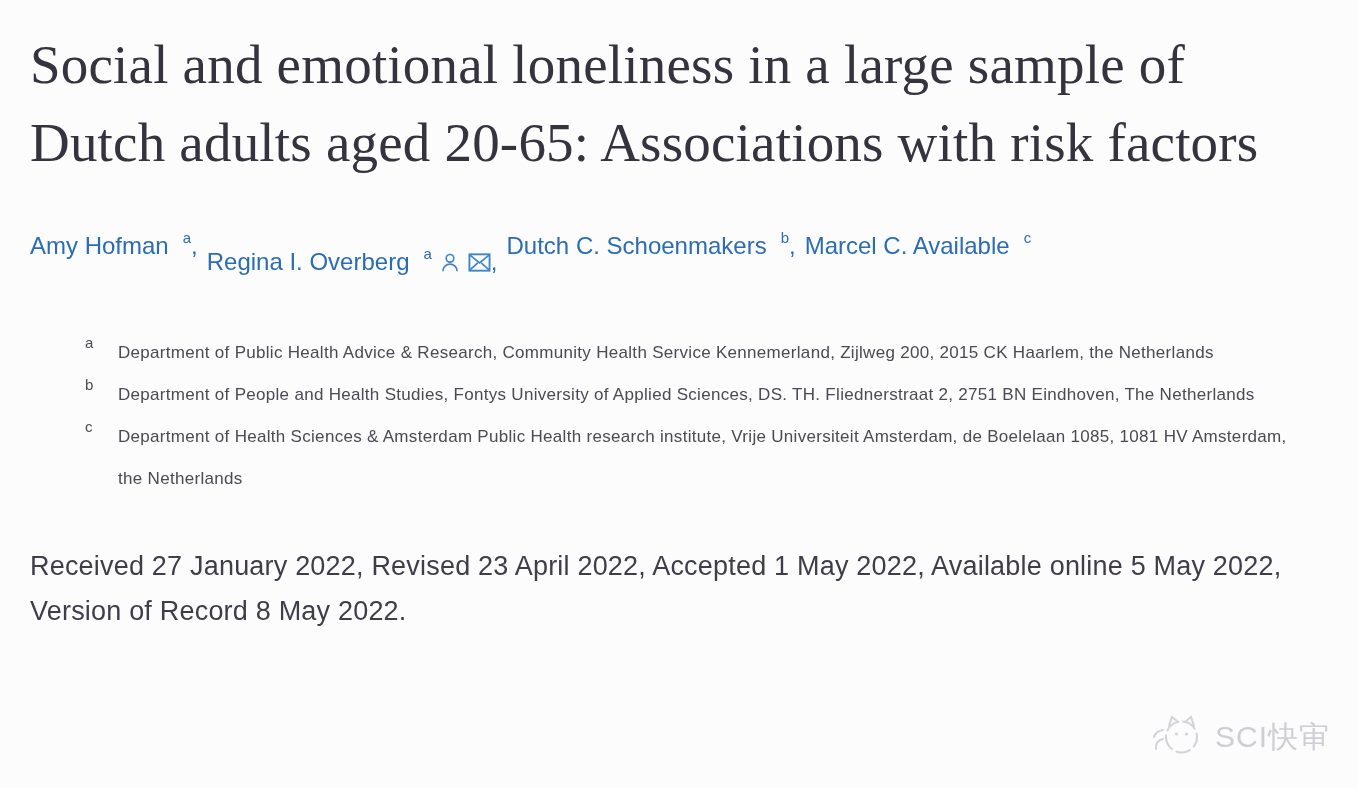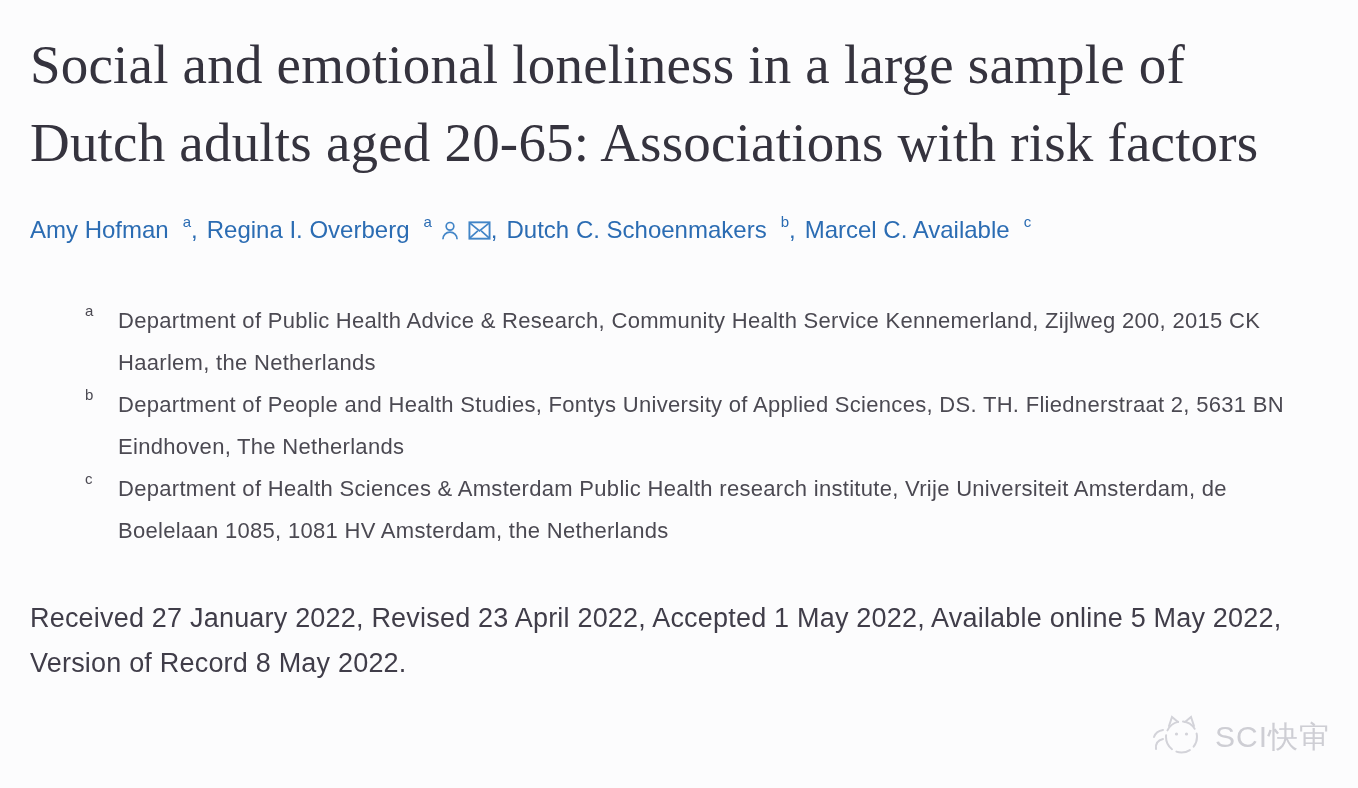--- a/index.html
+++ b/index.html
@@ -69,21 +69,21 @@
   }
   .aff-label {
     width: 33px;
     flex: 0 0 33px;
     font-size: 15px;
     color: #4b4952;
     position: relative;
     top: 2px;
   }
   .aff-text {
-    font-size: 22px;
+    font-size: 17px;
     line-height: 42px;
     color: #4b4952;
     max-width: 1195px;
     letter-spacing: 0.3px;
   }
   .dates {
     margin-top: 44px;
     font-size: 27px;
     line-height: 45px;
     color: #403d49;
@@ -114,21 +114,21 @@
 
   <div class="authors">
 
     <span>
       <a class="author-link">
           <span>Amy Hofman</span>
           <sup class="author-sup">a</sup>
         </a><span class="author-sep">,</span>
     </span>
 
-    <span style="display:inline-flex;">
+    <span style="display:inline-flex;margin-top:32px;">
       <a class="author-link">
           <span>Regina I. Overberg</span>
           <sup class="author-sup">a</sup>
         </a>
       <span class="inline-icon">
         <svg width="20" height="21" viewBox="0 0 24 25">
           <circle cx="12" cy="7.5" r="4.6" fill="none" stroke="#4285c7" stroke-width="2"></circle>
           <path d="M3.5 23c0-4.8 3.8-8.6 8.5-8.6s8.5 3.8 8.5 8.6" fill="none" stroke="#4285c7" stroke-width="2"></path>
         </svg>
       </span>
@@ -157,21 +157,21 @@
 
   </div>
 
   <div class="affiliations">
     <div class="affiliation">
       <span class="aff-label">a</span>
       <span class="aff-text">Department of Public Health Advice &amp; Research, Community Health Service Kennemerland, Zijlweg 200, 2015 CK Haarlem, the Netherlands</span>
     </div>
     <div class="affiliation">
       <span class="aff-label">b</span>
-      <span class="aff-text">Department of People and Health Studies, Fontys University of Applied Sciences, DS. TH. Fliednerstraat 2, 5631 BN Eindhoven, The Netherlands</span>
+      <span class="aff-text">Department of People and Health Studies, Fontys University of Applied Sciences, DS. TH. Fliednerstraat 2, 2751 BN Eindhoven, The Netherlands</span>
     </div>
     <div class="affiliation">
       <span class="aff-label">c</span>
       <span class="aff-text">Department of Health Sciences &amp; Amsterdam Public Health research institute, Vrije Universiteit Amsterdam, de Boelelaan 1085, 1081 HV Amsterdam, the Netherlands</span>
     </div>
   </div>
 
   <p class="dates">Received 27 January 2022, Revised 23 April 2022, Accepted 1 May 2022, Available online 5 May 2022, Version of Record 8 May 2022.</p>
 
   <div class="watermark">

